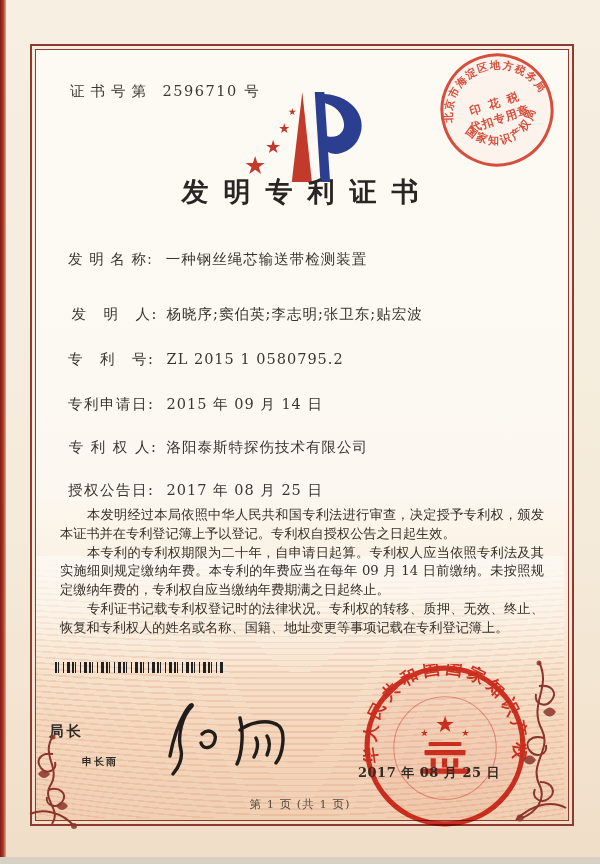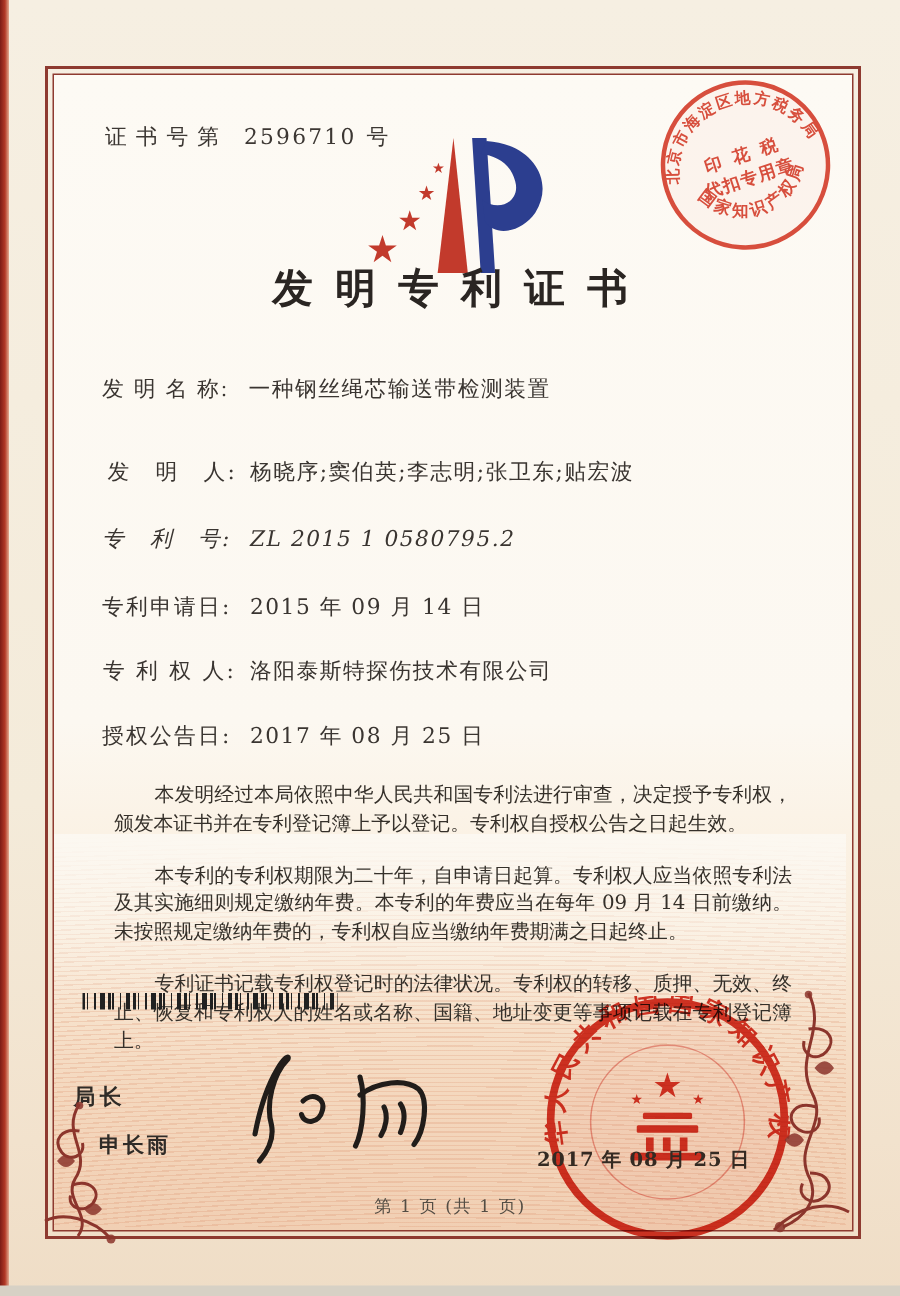--- a/index.html
+++ b/index.html
@@ -24,33 +24,33 @@
   .cert-no .lbl{letter-spacing:6px;margin-right:4px;}
   .cert-no .num{letter-spacing:1.5px;}
   .tax-stamp{position:absolute;left:437px;top:50px;width:120px;height:120px;
     transform:rotate(-18deg);opacity:.92;}
   .logo{position:absolute;left:242px;top:86px;width:134px;height:104px;}
   .title{position:absolute;left:0;top:174px;width:100%;text-align:center;
     font-size:27px;font-weight:bold;color:#2a2522;letter-spacing:15px;text-indent:15px;}
   .field{position:absolute;left:68px;font-size:14.5px;color:#3a3531;white-space:nowrap;}
   .field .field-label{display:inline-block;min-width:90px;white-space:pre;letter-spacing:1.5px;}
   .field .field-value{letter-spacing:1px;margin-left:4px;}
-  .f1{top:250px;font-family:Liberation Serif, serif;} .f2{top:305px;text-align:right;} .f3{top:350px;font-style:italic;} .f4{top:395px;} .f5{top:438px;text-align:center;} .f6{top:481px;}
+  .f1{top:250px;font-family:Liberation Serif, serif;} .f2{top:305px;text-align:right;} .f3{top:350px;} .f4{top:395px;} .f5{top:438px;text-align:center;} .f6{top:481px;}
   .paras{position:absolute;left:60px;top:506px;width:484px;font-size:13.2px;
     line-height:18.8px;color:#35302a;text-align:justify;}
-  .paras p{margin:16px;text-indent:2.05em;}
+  .paras p{margin:0;text-indent:2.05em;}
   .barcode{position:absolute;left:55px;top:662px;width:170px;height:11px;
     background-image:repeating-linear-gradient(90deg,
       #212121 0 2px,transparent 2px 3px,
       #212121 3px 4px,transparent 4px 8px,
       #212121 8px 9px,transparent 9px 12px,
       #212121 12px 15px,transparent 15px 17px);}
   .director-label{position:absolute;left:49px;top:722px;font-size:14.5px;font-weight:600;
     letter-spacing:3px;color:#2f2b27;font-family:"DejaVu Sans","Liberation Sans",sans-serif;}
-  .director-name{position:absolute;left:66px;top:755px;font-size:14px;font-weight:600;
+  .director-name{position:absolute;left:82px;top:755px;font-size:10px;font-weight:600;
     letter-spacing:2px;color:#2f2b27;font-family:"DejaVu Sans","Liberation Sans",sans-serif;}
   .signature{position:absolute;left:140px;top:692px;width:195px;height:100px;}
   .seal{position:absolute;left:363px;top:664px;width:164px;height:164px;mix-blend-mode:multiply;}
   .seal-date{position:absolute;left:358px;top:764px;width:130px;font-size:13px;
     font-weight:600;color:#342a22;letter-spacing:.5px;white-space:nowrap;}
   .footer{position:absolute;left:0;top:797px;width:100%;text-align:center;
     font-size:11.5px;color:#544d44;letter-spacing:1px;}
   .orn-bl{position:absolute;left:18px;top:734px;width:70px;height:96px;}
   .orn-br{position:absolute;left:502px;top:660px;width:74px;height:164px;transform:scaleX(-1);}
 </style>

